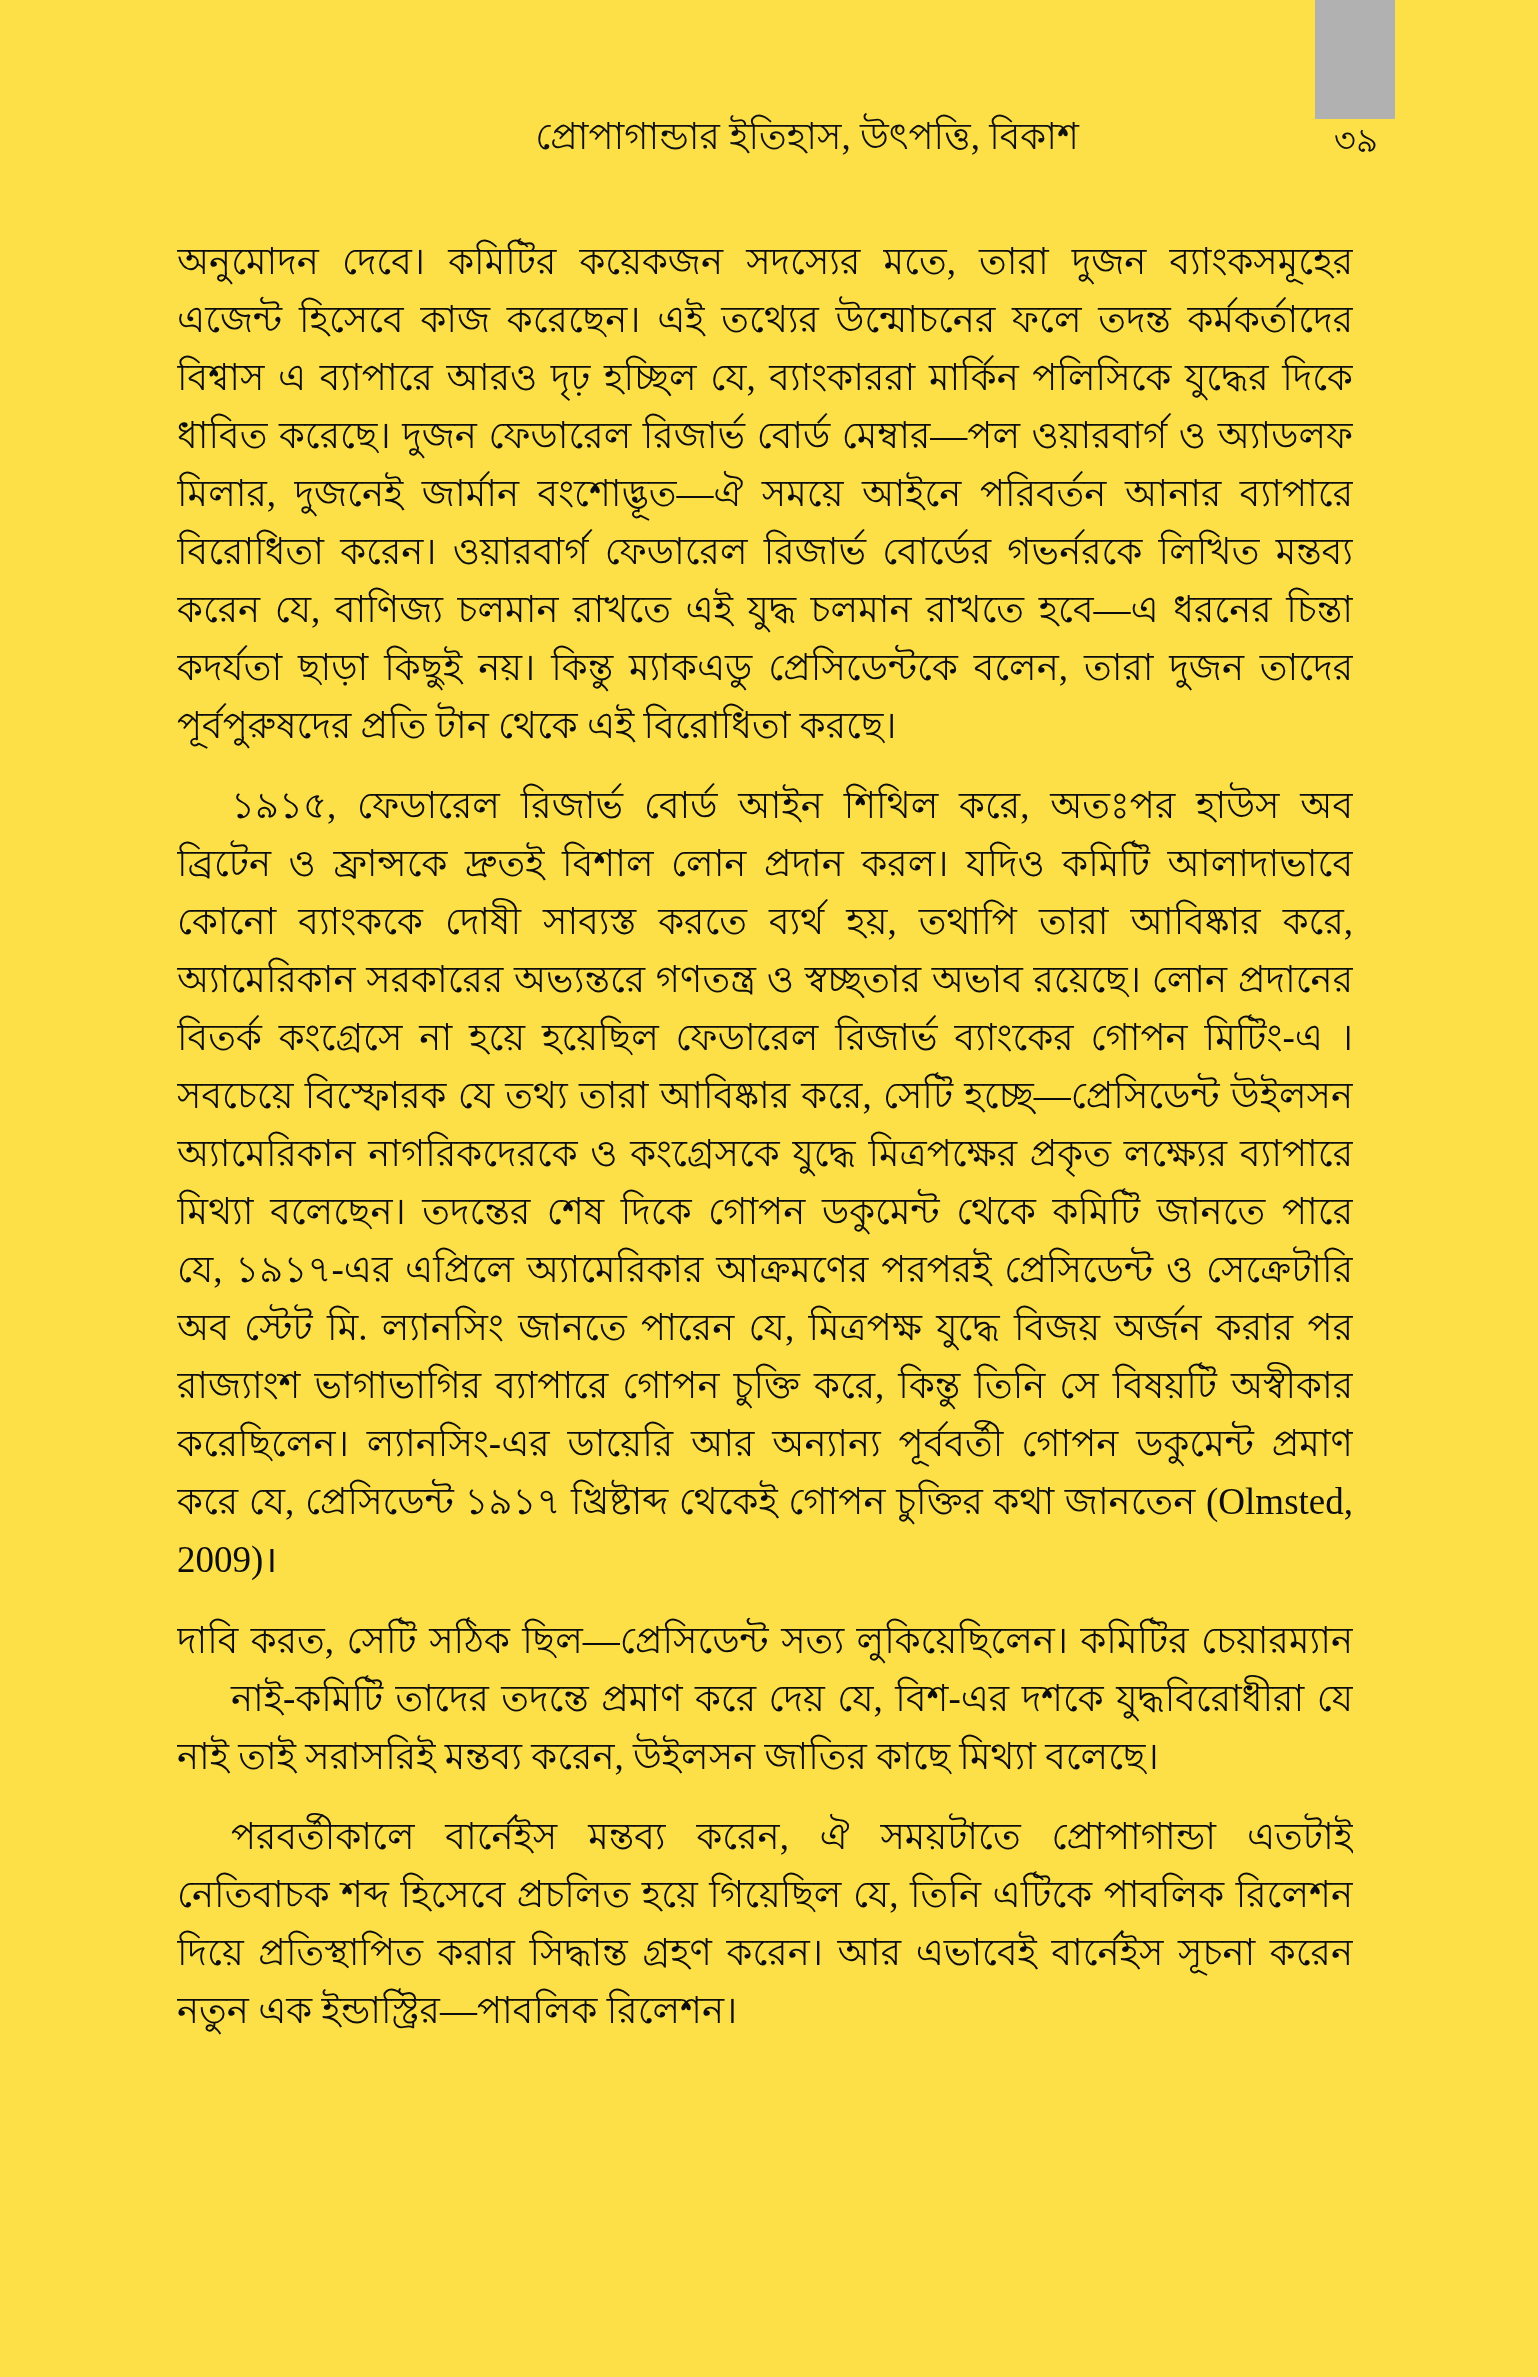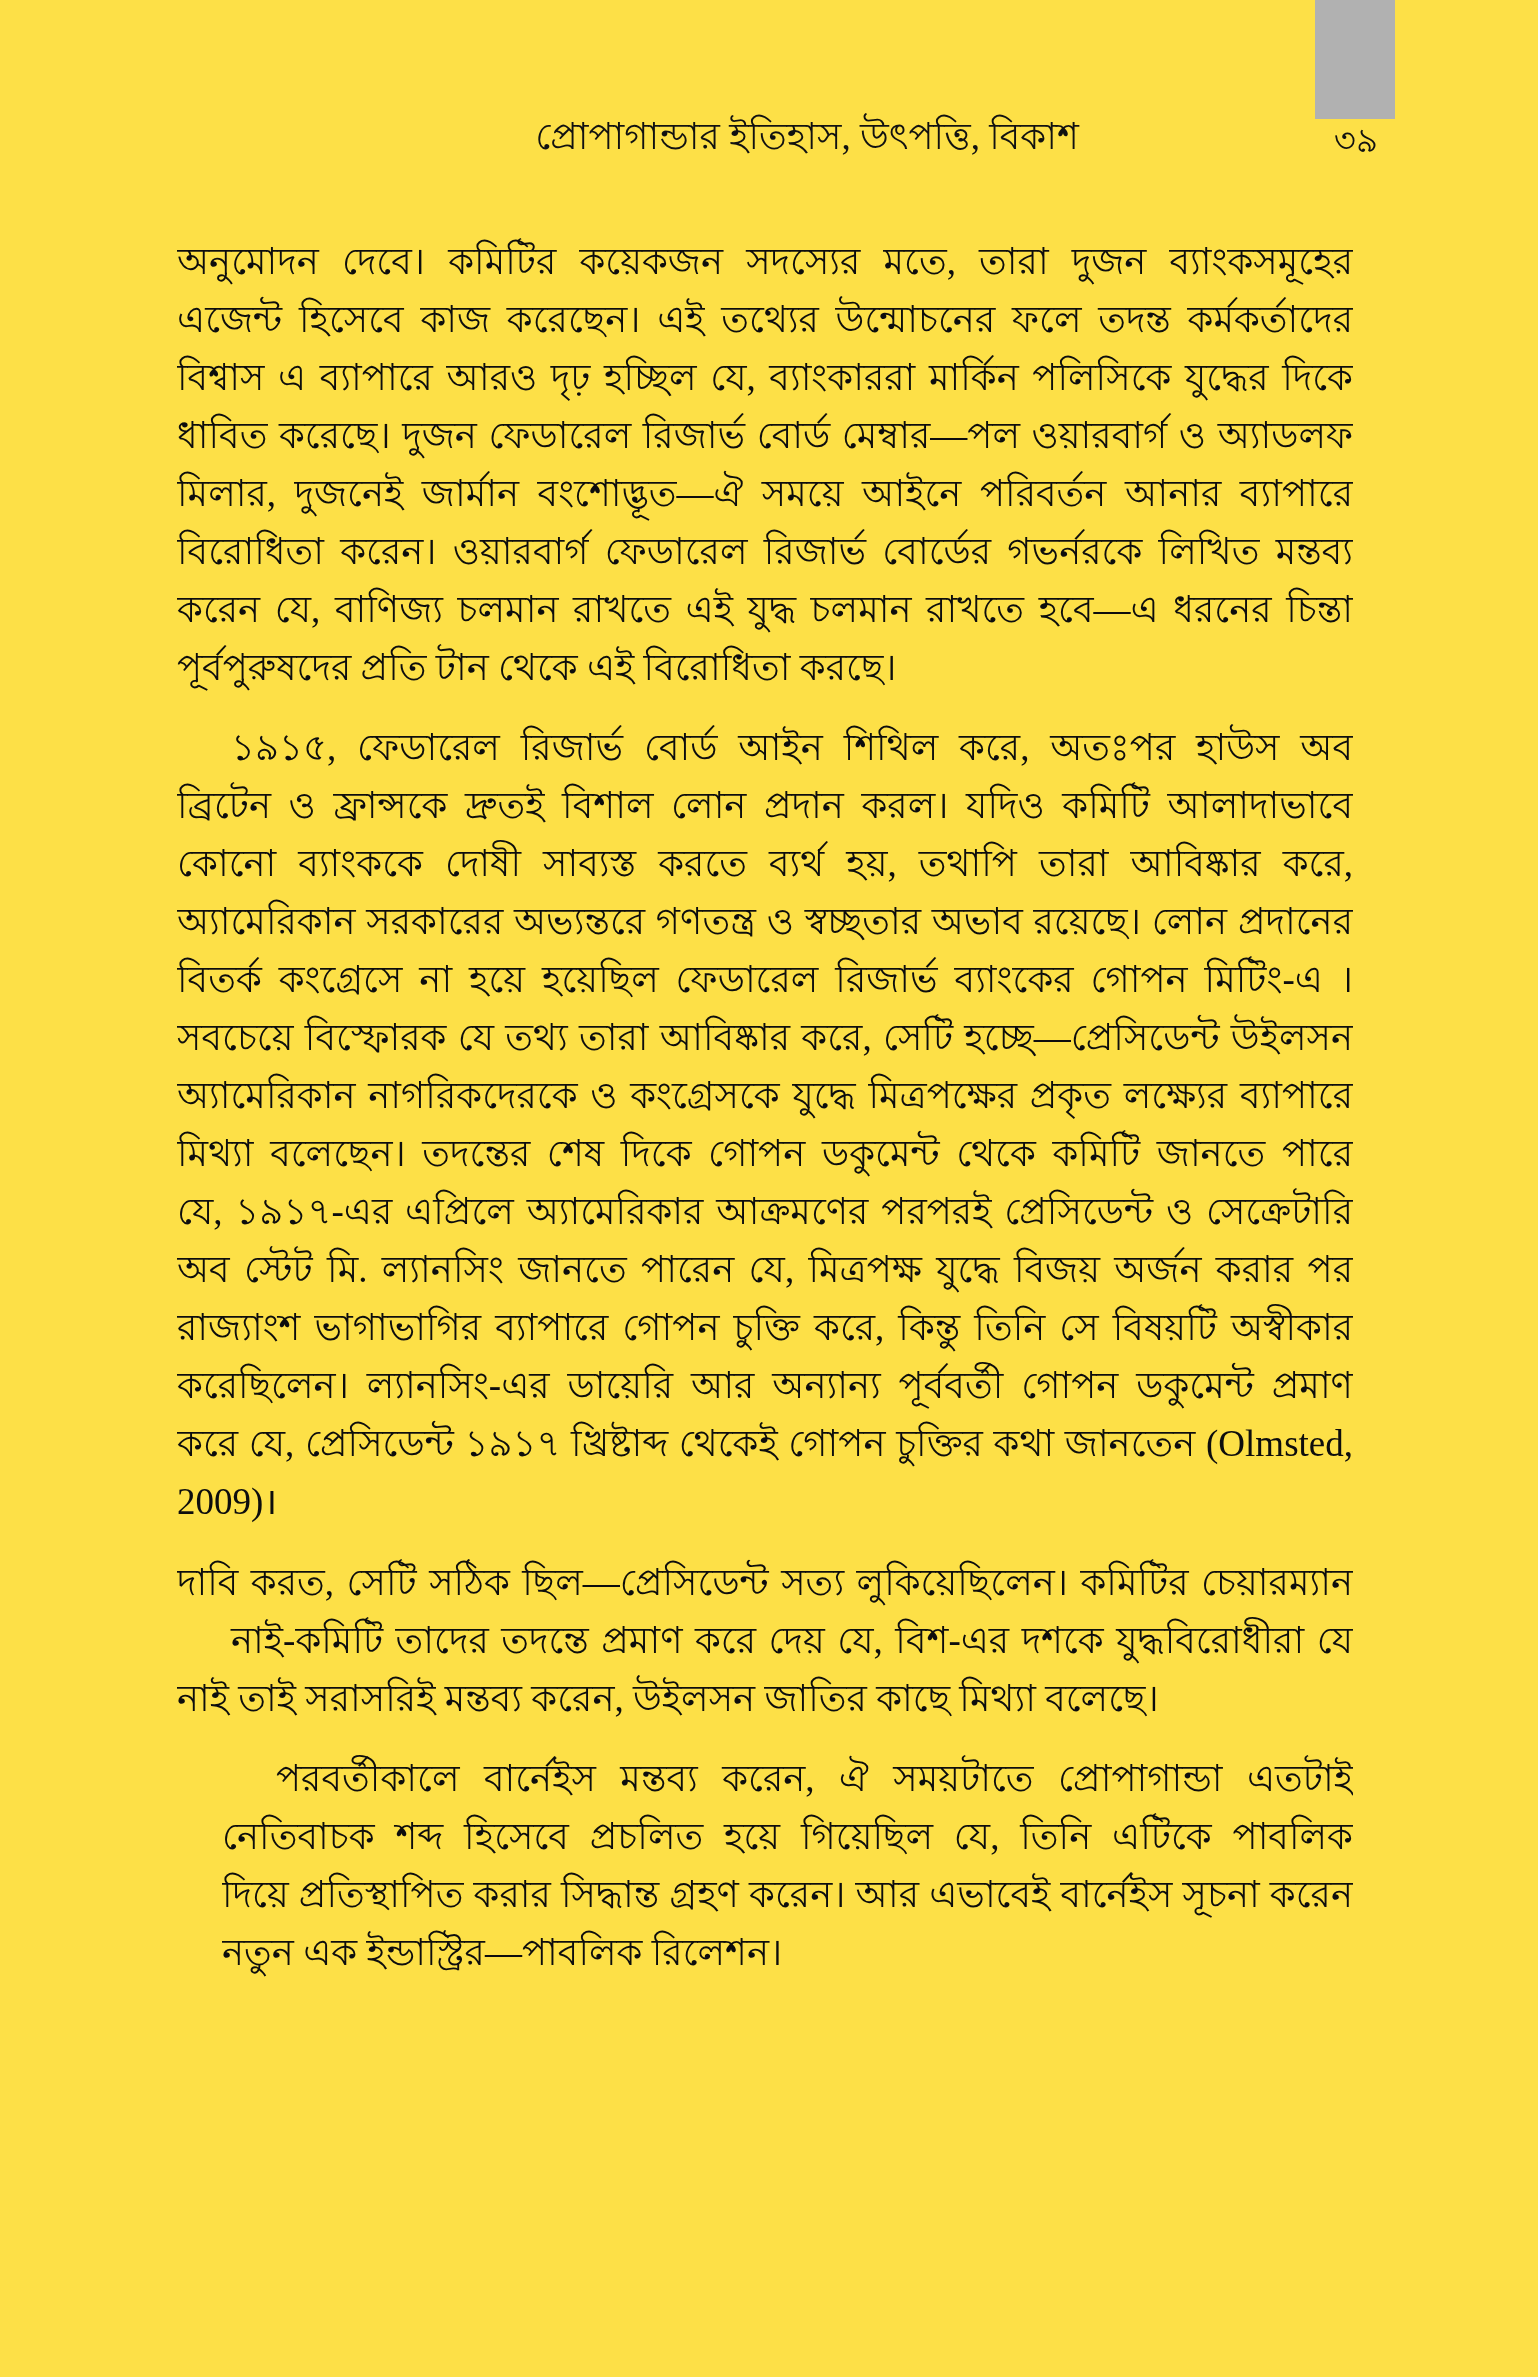--- a/index.html
+++ b/index.html
@@ -36,21 +36,21 @@
     font-size: 34px; line-height: 48px;
     color: #111111;
   }
   .body-text {
     position: absolute;
     top: 233px; left: 177px; width: 1176px;
     font-size: 37px; line-height: 58px;
     color: #0d0d0d;
   }
   .para { margin-bottom: 22.4px; }
-  .para:last-child { margin-bottom: 0; margin-left: 45px; }
+  .para:last-child { margin-bottom: 0; }
   .line {
     height: 58px;
     overflow: hidden;
     text-align: justify;
     text-align-last: justify;
   }
   .line.last { text-align-last: left; }
   .para.indent .line.first { text-indent: 54px; }
 </style>
 </head>
@@ -68,20 +68,21 @@
 
   <main class="body-text" id="paragraphs">
       <div class="para">
         <div class="line">অনুমোদন দেবে। কমিটির কয়েকজন সদস্যের মতে, তারা দুজন ব্যাংকসমূহের</div>
         <div class="line">এজেন্ট হিসেবে কাজ করেছেন। এই তথ্যের উন্মোচনের ফলে তদন্ত কর্মকর্তাদের</div>
         <div class="line">বিশ্বাস এ ব্যাপারে আরও দৃঢ় হচ্ছিল যে, ব্যাংকাররা মার্কিন পলিসিকে যুদ্ধের দিকে</div>
         <div class="line">ধাবিত করেছে। দুজন ফেডারেল রিজার্ভ বোর্ড মেম্বার—পল ওয়ারবার্গ ও অ্যাডলফ</div>
         <div class="line">মিলার, দুজনেই জার্মান বংশোদ্ভূত—ঐ সময়ে আইনে পরিবর্তন আনার ব্যাপারে</div>
         <div class="line">বিরোধিতা করেন। ওয়ারবার্গ ফেডারেল রিজার্ভ বোর্ডের গভর্নরকে লিখিত মন্তব্য</div>
         <div class="line">করেন যে, বাণিজ্য চলমান রাখতে এই যুদ্ধ চলমান রাখতে হবে—এ ধরনের চিন্তা</div>
+        <div class="line">কদর্যতা ছাড়া কিছুই নয়। কিন্তু ম্যাকএডু প্রেসিডেন্টকে বলেন, তারা দুজন তাদের</div>
         <div class="line last">পূর্বপুরুষদের প্রতি টান থেকে এই বিরোধিতা করছে।</div>
       </div>
       <div class="para indent">
         <div class="line first">১৯১৫, ফেডারেল রিজার্ভ বোর্ড আইন শিথিল করে, অতঃপর হাউস অব মরগান</div>
         <div class="line">ব্রিটেন ও ফ্রান্সকে দ্রুতই বিশাল লোন প্রদান করল। যদিও কমিটি আলাদাভাবে</div>
         <div class="line">কোনো ব্যাংককে দোষী সাব্যস্ত করতে ব্যর্থ হয়, তথাপি তারা আবিষ্কার করে,</div>
         <div class="line">অ্যামেরিকান সরকারের অভ্যন্তরে গণতন্ত্র ও স্বচ্ছতার অভাব রয়েছে। লোন প্রদানের</div>
         <div class="line">বিতর্ক কংগ্রেসে না হয়ে হয়েছিল ফেডারেল রিজার্ভ ব্যাংকের গোপন মিটিং-এ ।</div>
         <div class="line">সবচেয়ে বিস্ফোরক যে তথ্য তারা আবিষ্কার করে, সেটি হচ্ছে—প্রেসিডেন্ট উইলসন</div>
         <div class="line">অ্যামেরিকান নাগরিকদেরকে ও কংগ্রেসকে যুদ্ধে মিত্রপক্ষের প্রকৃত লক্ষ্যের ব্যাপারে</div>

